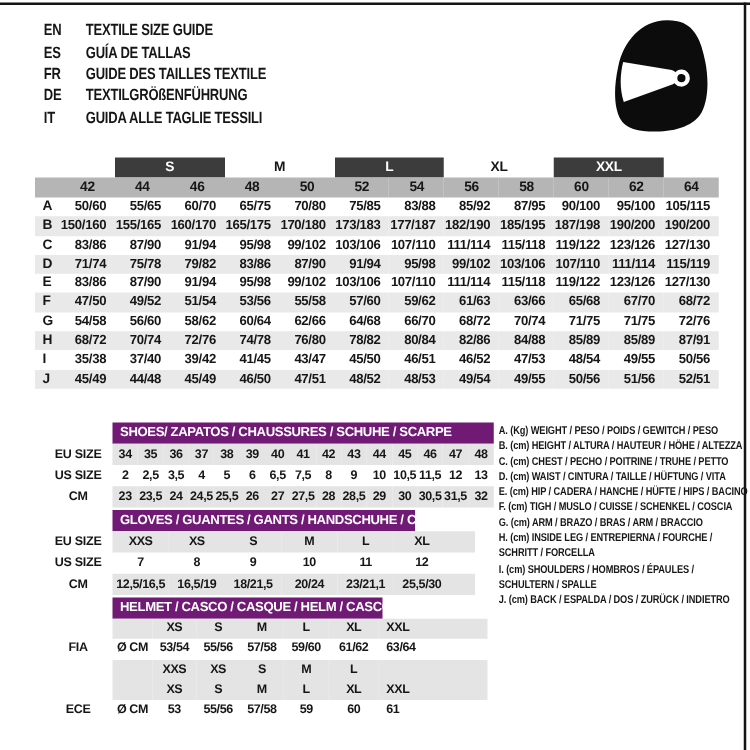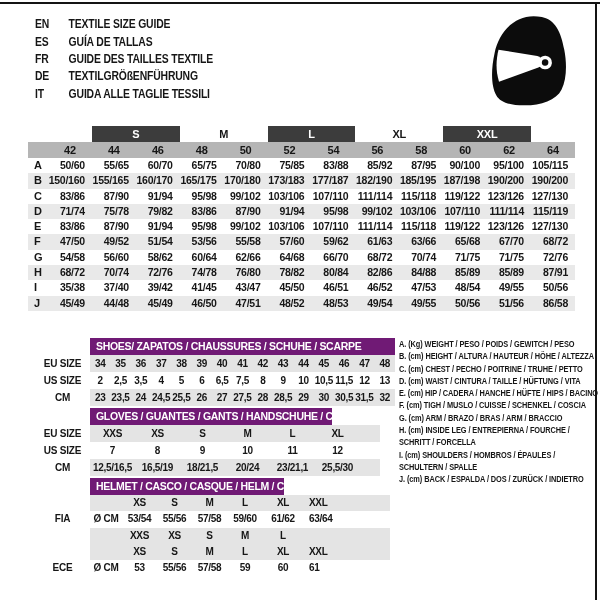--- a/index.html
+++ b/index.html
@@ -257,21 +257,21 @@
         <td>44/48</td>
         <td>45/49</td>
         <td>46/50</td>
         <td>47/51</td>
         <td>48/52</td>
         <td>48/53</td>
         <td>49/54</td>
         <td>49/55</td>
         <td>50/56</td>
         <td>51/56</td>
-        <td>86/58</td>
+        <td>52/51</td>
       </tr>
     </tbody>
 </table>
 
 <div class="sub" style="top:338px; width:367px;">
   <table>
     <colgroup>
         <col style="width:62px">
         <col span="15">
       </colgroup>
@@ -397,21 +397,21 @@
         <col style="width:35px">
       <col style="width:35px">
         <col style="width:36px">
         <col style="width:40px">
         <col style="width:87px">
     </colgroup>
     <tbody>
       <tr class="bandrow">
         <th class="outlbl"></th>
         <td colspan="7">
-            <div class="bandfill" style="width:194px">HELMET / CASCO / CASQUE / HELM / CASCO</div>
+            <div class="bandfill" style="width:216px">HELMET / CASCO / CASQUE / HELM / CASCO</div>
           </td>
       </tr>
     <tr class="stripe">
           <th class="outlbl"></th>
           <td class="unit"></td>
           <td class="">XS</td>
           <td class="">S</td>
           <td class="">M</td>
           <td class="">L</td>
           <td class="">XL</td>

